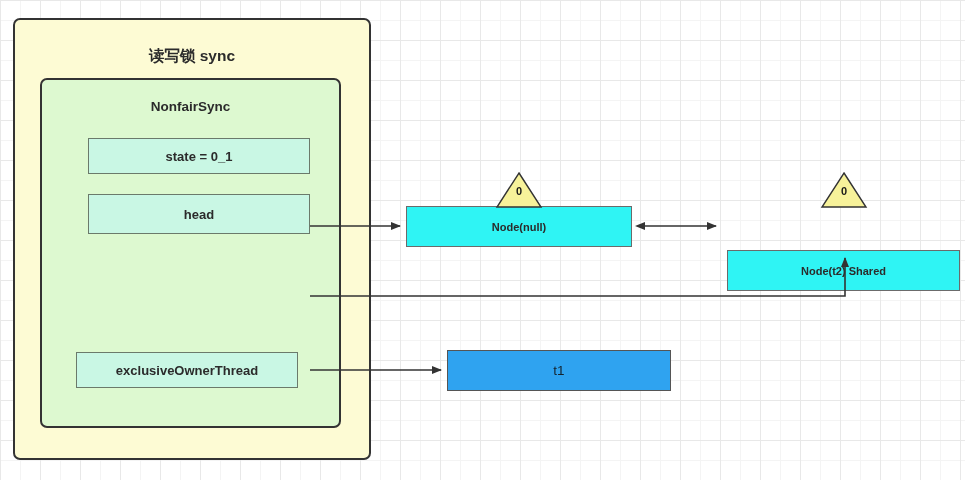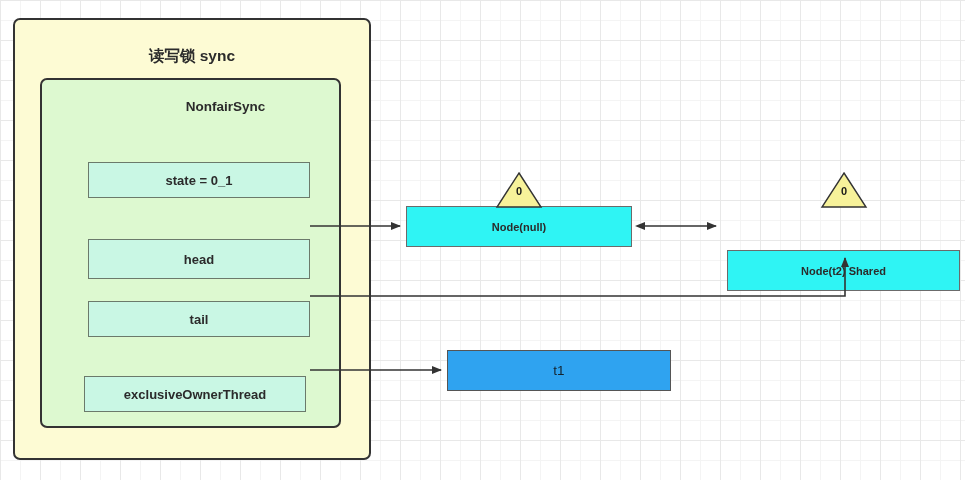--- a/index.html
+++ b/index.html
@@ -69,36 +69,34 @@
   }
   #inner-title {
     position: absolute;
     left: 0;
     top: 19px;
     width: 100%;
     text-align: center;
     font-size: 13.5px;
     font-weight: bold;
     color: #2b2b2b;
-    margin-left: 35px;
   }
 
   
   .field-box {
     background: #c9f7e4;
     border: 1.5px solid #6b7a6b;
     font-size: 13px;
     font-weight: bold;
     color: #2b2b2b;
-    margin-top: 24px;
   }
   #field-state { left: 88px; top: 138px; width: 222px; height: 36px; }
-  #field-head  { left: 88px; top: 215px; width: 222px; height: 40px; }
+  #field-head  { left: 88px; top: 194px; width: 222px; height: 40px; }
   #field-tail  { left: 88px; top: 277px; width: 222px; height: 36px; }
-  #field-owner { left: 84px; top: 352px; width: 222px; height: 36px; }
+  #field-owner { left: 76px; top: 352px; width: 222px; height: 36px; }
 
   
   .node-box {
     background: #2ff4f4;
     border: 1.5px solid #6b6b6b;
     font-size: 11px;
     font-weight: bold;
     color: #2b2b2b;
   }
   #node-null   { left: 406px; top: 206px; width: 226px; height: 41px; }
@@ -154,21 +152,20 @@
   <div class="box" id="outer-container">
     <div id="outer-title">读写锁 sync</div>
   </div>
 
   <div class="box" id="inner-container">
     <div id="inner-title">NonfairSync</div>
   </div>
 
   <div class="box field-box" id="field-state">state = 0_1</div>
   <div class="box field-box" id="field-head">head</div>
-  <div class="box field-box" id="field-tail">tail</div>
   <div class="box field-box" id="field-owner">exclusiveOwnerThread</div>
 
   <div class="box node-box" id="node-null">Node(null)</div>
   <div class="box node-box" id="node-t2">Node(t2) Shared</div>
 
   <div class="box" id="thread-t1">t1</div>
 
   <svg class="overlay" viewBox="0 0 965 480">
     <defs>
       <marker id="arrowEnd" markerWidth="10" markerHeight="8" refX="9" refY="4" orient="auto" markerUnits="userSpaceOnUse">

